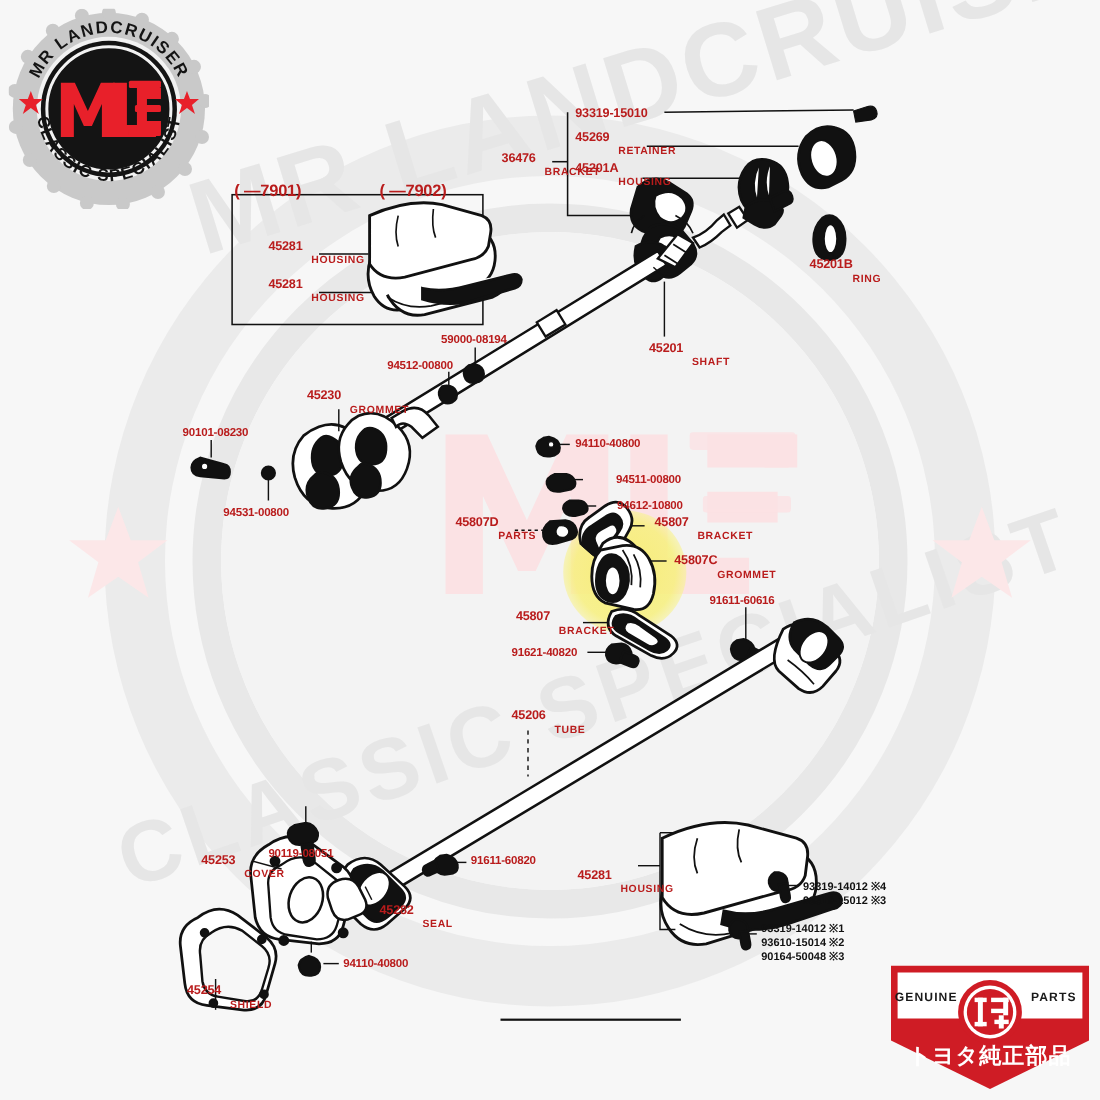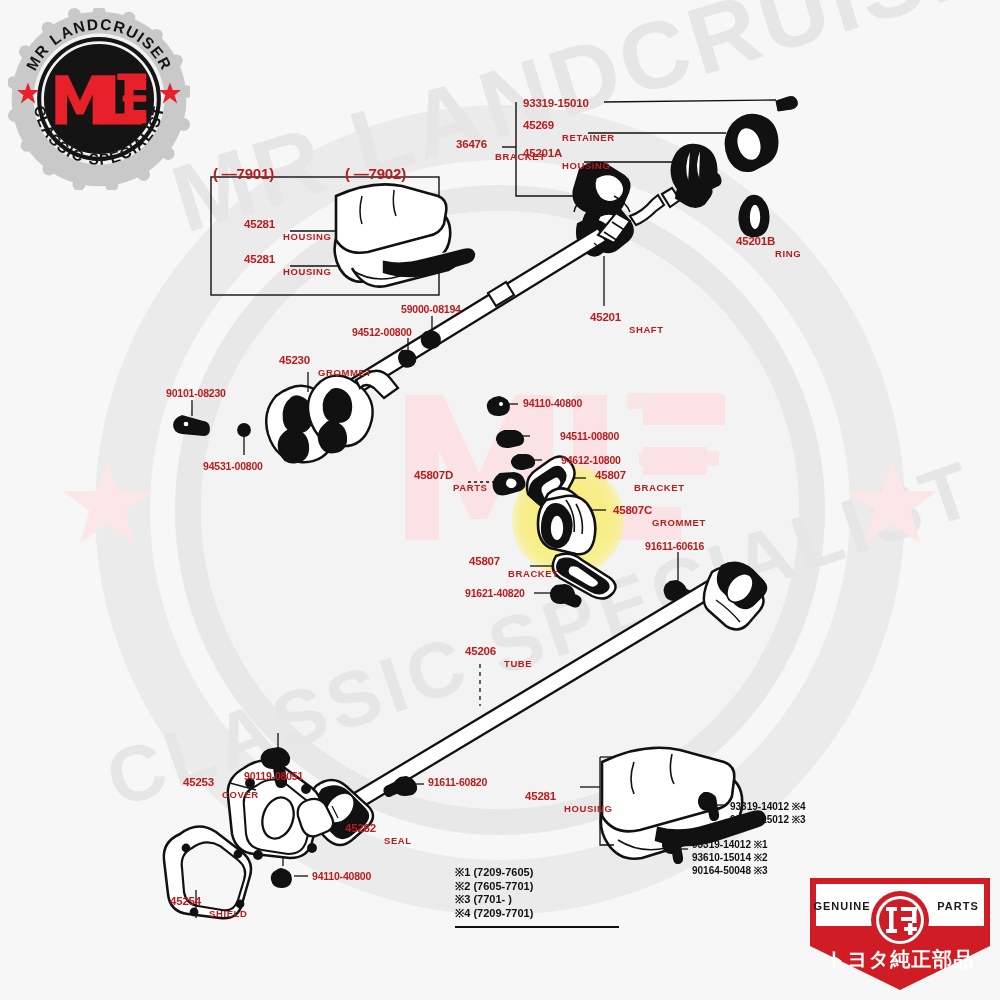--- a/index.html
+++ b/index.html
@@ -555,26 +555,20 @@
   <div class="notestack" id="note-upper" style="left: 730px; top: 800px;">
       <div class="row">93319-14012  ※4</div>
       <div class="row">93319-15012  ※3</div>
     </div>
   <div class="notestack" id="note-lower" style="left: 692px; top: 838px;">
       <div class="row">93319-14012  ※1</div>
       <div class="row">93610-15014  ※2</div>
       <div class="row">90164-50048  ※3</div>
     </div>
 
-  <div id="legend">
-      <div class="row">※1  (7209-7605)</div>
-      <div class="row">※2  (7605-7701)</div>
-      <div class="row">※3  (7701-        )</div>
-      <div class="row">※4  (7209-7701)</div>
-    </div>
   <div id="legend-rule"></div>
 
   <svg id="logo" viewBox="0 0 200 200">
     <defs>
       <path id="arcTop" d="M 24 100 A 76 76 0 0 1 176 100" fill="none"></path>
       <path id="arcBot" d="M 28 100 A 72 72 0 0 0 172 100" fill="none"></path>
     </defs>
     <g>
       <circle cx="100" cy="100" r="96" fill="#c9c9c9"></circle>
       <g fill="#c9c9c9">

